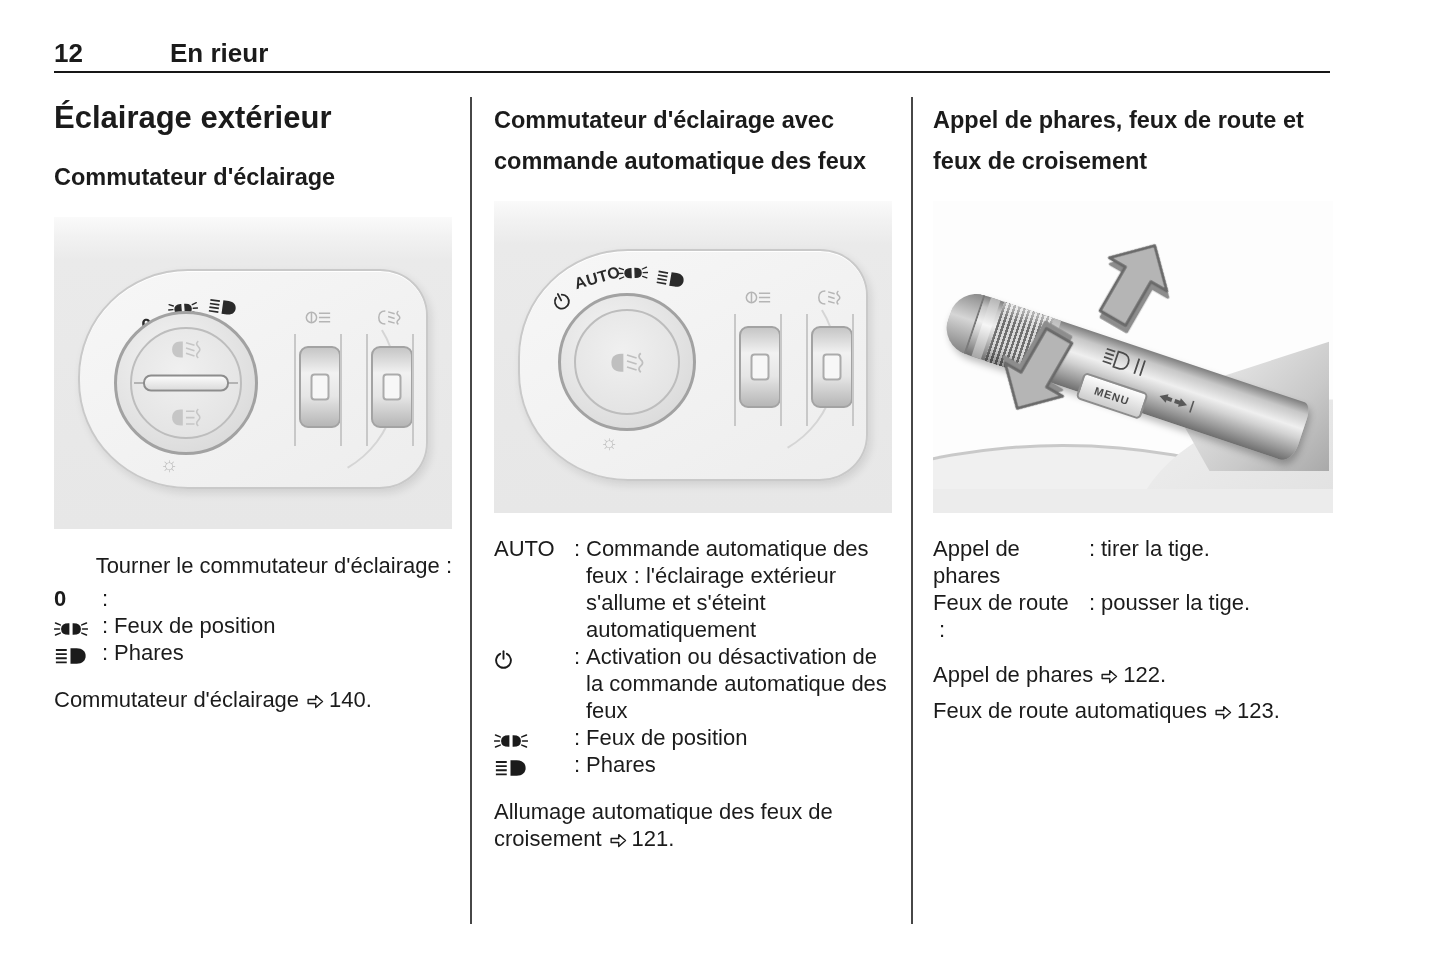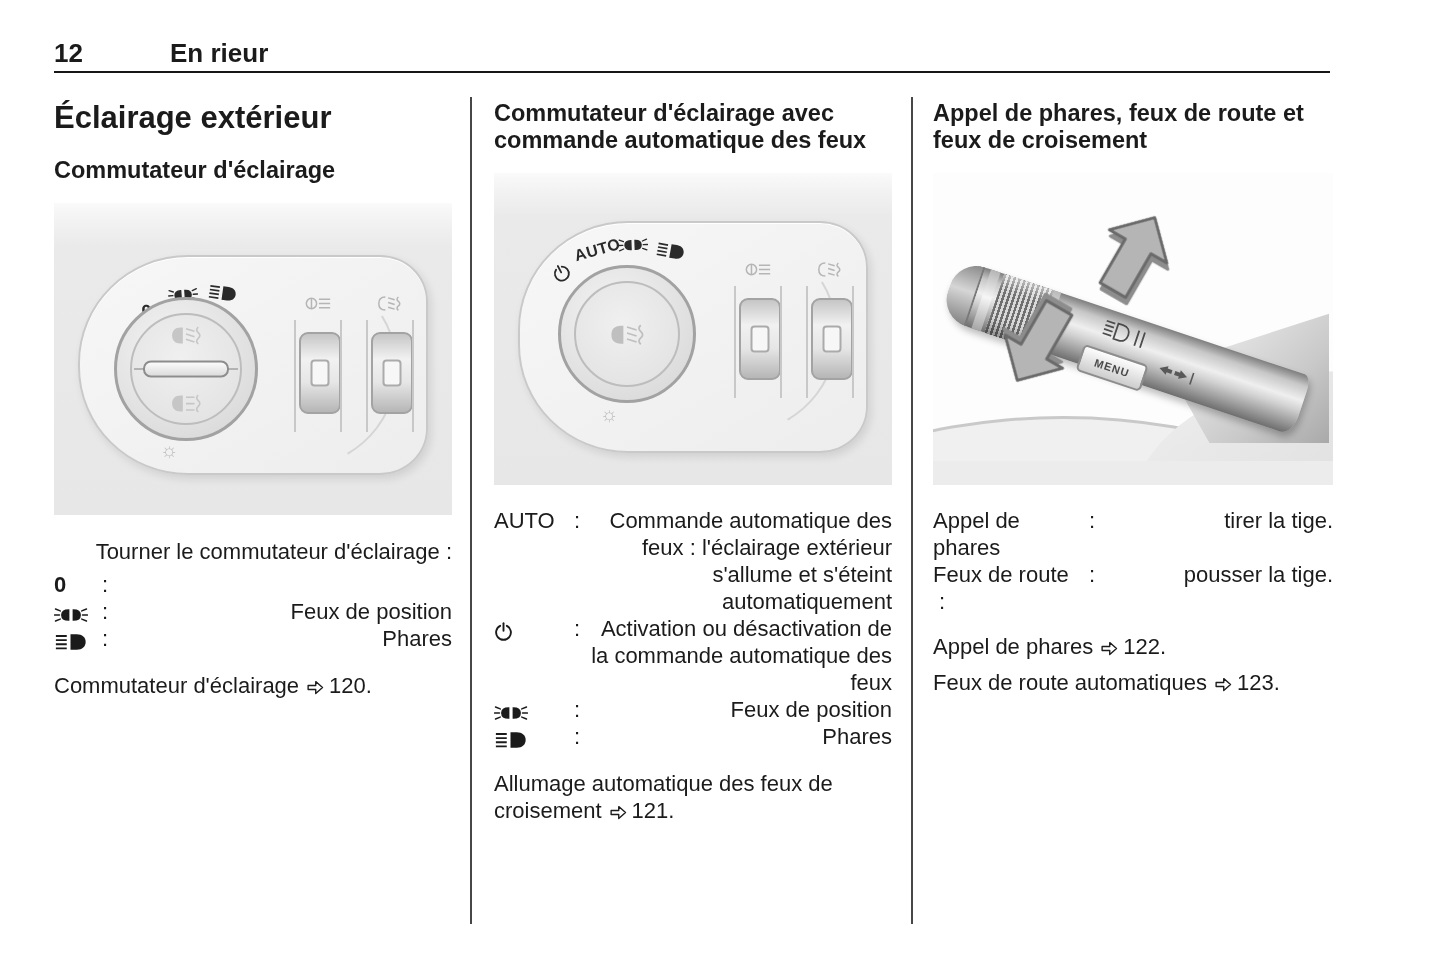--- a/index.html
+++ b/index.html
@@ -11,34 +11,34 @@
   .hdr-sec{position:absolute;left:170px;top:38px;font-size:26px;font-weight:700;}
   .hdr-rule{position:absolute;left:54px;top:71px;width:1276px;height:2px;background:#161616;}
   
   .col{position:absolute;top:97px;}
   .col1{left:54px;width:398px;}
   .col2{left:494px;width:398px;}
   .col3{left:933px;width:400px;}
   .vdiv{position:absolute;top:97px;width:2px;height:827px;background:#474747;}
   .vdiv1{left:470px;} .vdiv2{left:911px;}
   h1{font-size:31px;line-height:37px;font-weight:700;margin:2px 0 0 0;}
-  h2{font-size:23.5px;line-height:27px;font-weight:700;margin:0;}
+  h2{font-size:23.5px;line-height:41px;font-weight:700;margin:0;}
   .col1 h2{margin-top:21px;}
   .col1 .figure{margin-top:19px;}
   .col2 h2,.col3 h2{margin-top:3px;}
   .col2 .figure,.col3 .figure{margin-top:19px;}
   p,.def-list{font-size:22px;line-height:27px;}
   .intro{margin:23px 0 6px 0;text-align:right;}
   
   .def-row{display:flex;align-items:flex-start;}
   .def-term{flex:0 0 42px;font-weight:700;}
   .c2 .def-term{flex:0 0 74px;font-weight:400;}
   .c3 .def-term{flex:0 0 150px;font-weight:400;}
   .def-colon{flex:0 0 18px;text-align:center;}
-  .def-desc{flex:1 1 auto;text-align:right;}
+  .def-desc{flex:1 1 auto;}
   .c2{margin-top:22px;}
   .c3{margin-top:22px;}
   .ref{margin:20px 0 0 0;}
   .ref-line{margin:18px 0 0 0;line-height:27px;}
   .ref-line + .ref-line{margin-top:9px;}
   .ref-arrow{width:18px;height:15px;vertical-align:-2px;margin:0 5px 0 7px;color:#1b1b1b;}
   .i{display:inline-block;vertical-align:middle;}
   .def-term .i{width:34px;height:18px;margin-top:4px;}
   
   .figure{position:relative;width:100%;height:312px;overflow:hidden;
@@ -250,21 +250,21 @@
           </svg>
       </span>
       <span class="def-colon">:</span>
       <span class="def-desc">Phares</span>
     </div>
   </div>
 
   <p class="ref">
     <span>Commutateur d'éclairage</span><svg class="ref-arrow" viewBox="0 0 17 14">
         <path d="M2 5.1 H9.2 V1.4 L15.6 7 L9.2 12.6 V8.9 H2 Z" fill="#ffffff" stroke="currentColor" stroke-width="1.3" stroke-linejoin="round"></path>
-      </svg><span>120.</span>
+      </svg><span>140.</span>
   </p>
 </section>
 
 <section class="col col2">
   <h2>Commutateur d'éclairage avec commande automatique des feux</h2>
 
   <div class="figure fig2">
     <div class="ls-panel">
       <div class="ls-arc"></div>
       <span class="mark mark-pwr">

